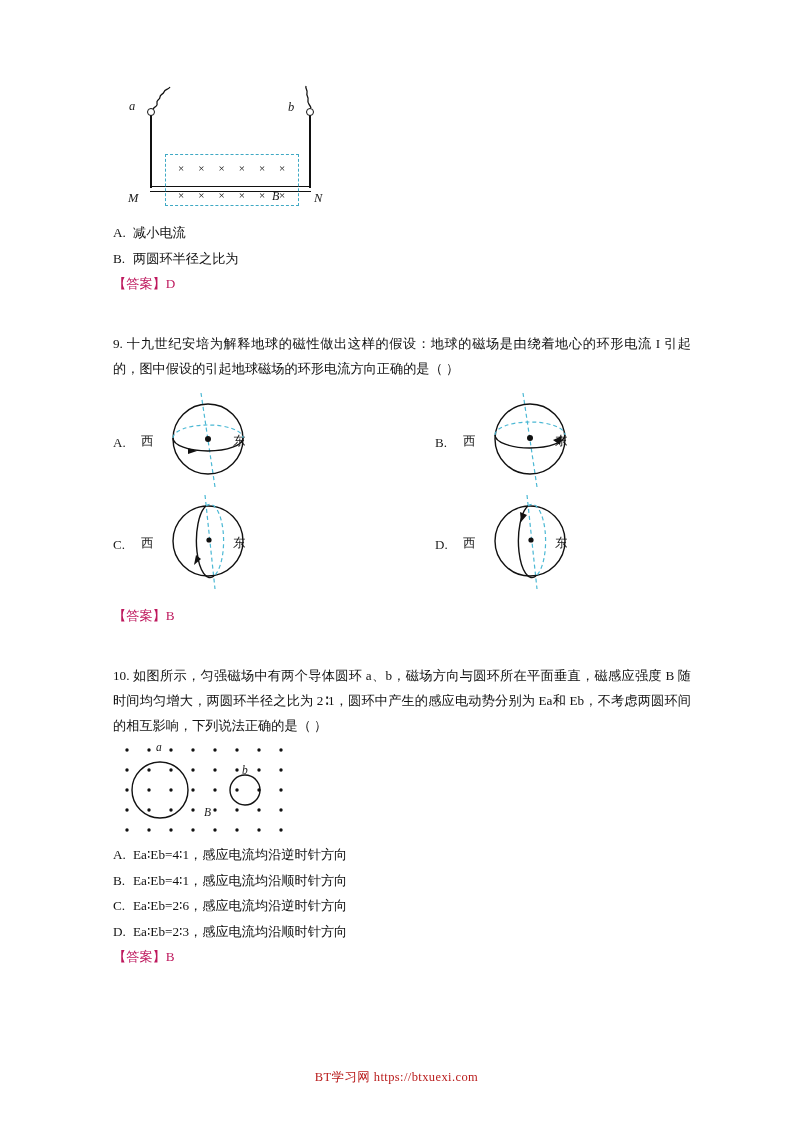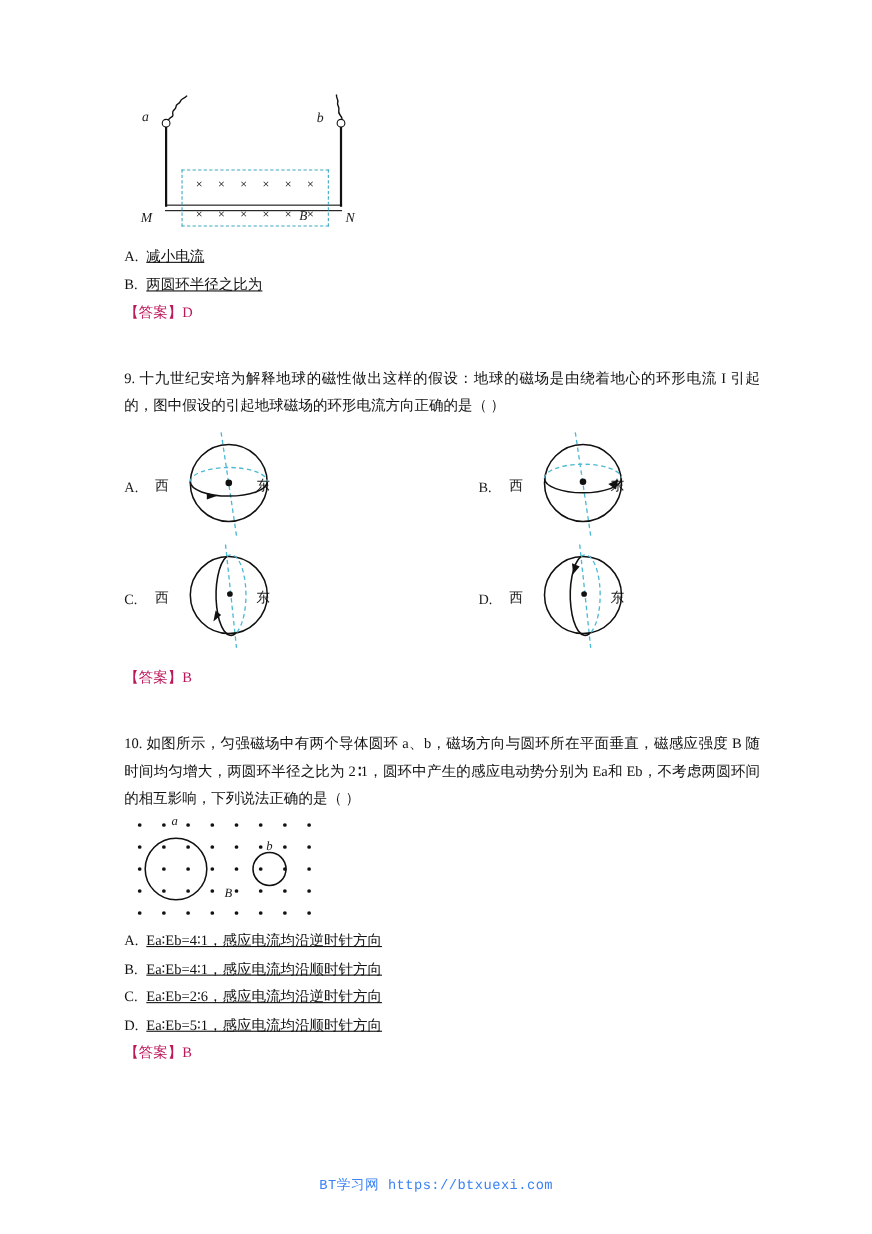--- a/index.html
+++ b/index.html
@@ -36,21 +36,20 @@
     text-align: justify;
     color: #111;
     margin: 0;
   }
   .opt {
     font-size: 13.2px;
     line-height: 25.5px;
     color: #111;
     margin: 0;
     white-space: nowrap;
-    text-decoration: underline;
   }
   .opt .lbl {
     display: inline-block;
     width: 20px;
   }
   .ans {
     font-size: 13.2px;
     line-height: 26px;
     margin: 0;
     color: #be185d;
@@ -154,22 +153,22 @@
   }
 
   
   .footer {
     position: absolute;
     left: 0;
     top: 1069px;
     width: 793px;
     text-align: center;
     font-size: 12.5px;
-    color: #3b82f6;
-    font-family: Liberation Mono, monospace;
+    color: #b91c1c;
+    font-family: Liberation Serif, serif;
     letter-spacing: 0.4px;
   }
 </style>
 </head>
 <body>
 
 <div class="page">
   <div class="content">
 
     <div class="circuit">
@@ -387,20 +386,20 @@
     <p class="opt">
       <span class="lbl">A.</span><span>Ea∶Eb=4∶1，感应电流均沿逆时针方向</span>
     </p>
     <p class="opt">
       <span class="lbl">B.</span><span>Ea∶Eb=4∶1，感应电流均沿顺时针方向</span>
     </p>
     <p class="opt">
       <span class="lbl">C.</span><span>Ea∶Eb=2∶6，感应电流均沿逆时针方向</span>
     </p>
     <p class="opt">
-      <span class="lbl">D.</span><span>Ea∶Eb=5∶1，感应电流均沿顺时针方向</span>
+      <span class="lbl">D.</span><span>Ea∶Eb=2∶3，感应电流均沿顺时针方向</span>
     </p>
     <p class="ans">【答案】B</p>
 
   </div>
 
   <div class="footer">BT学习网 https://btxuexi.com</div>
 </div>
 
 </body></html>

